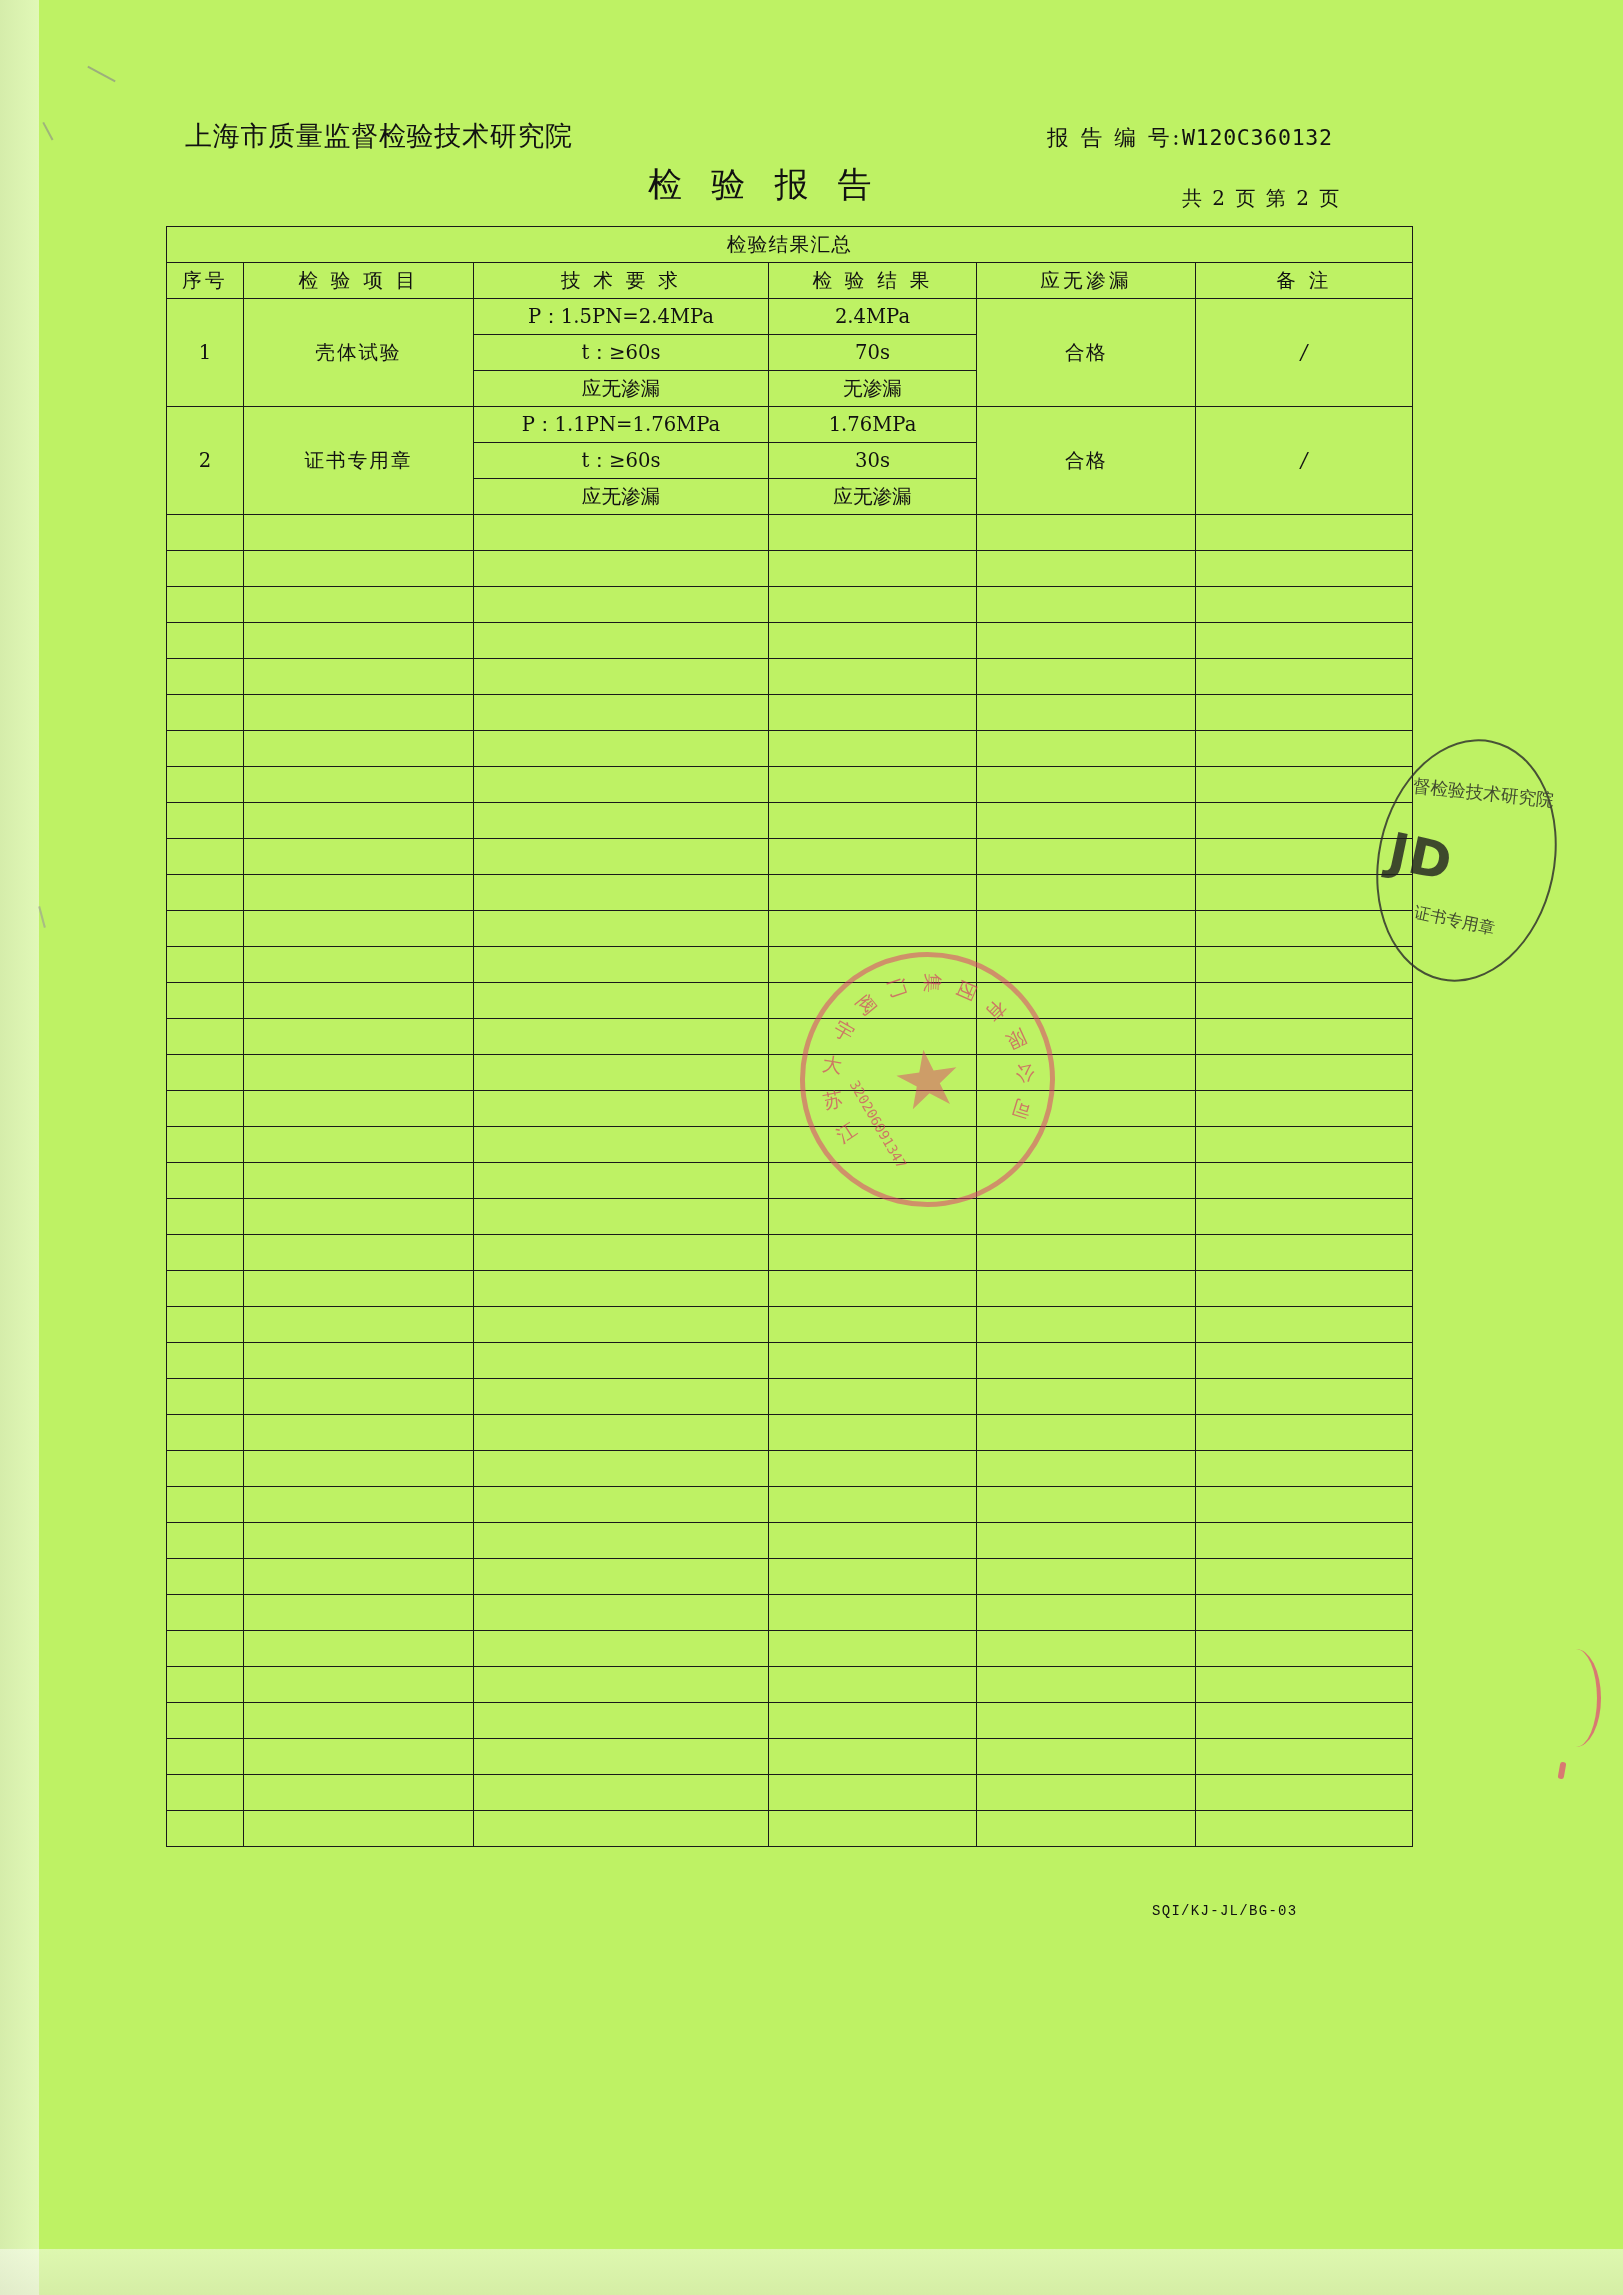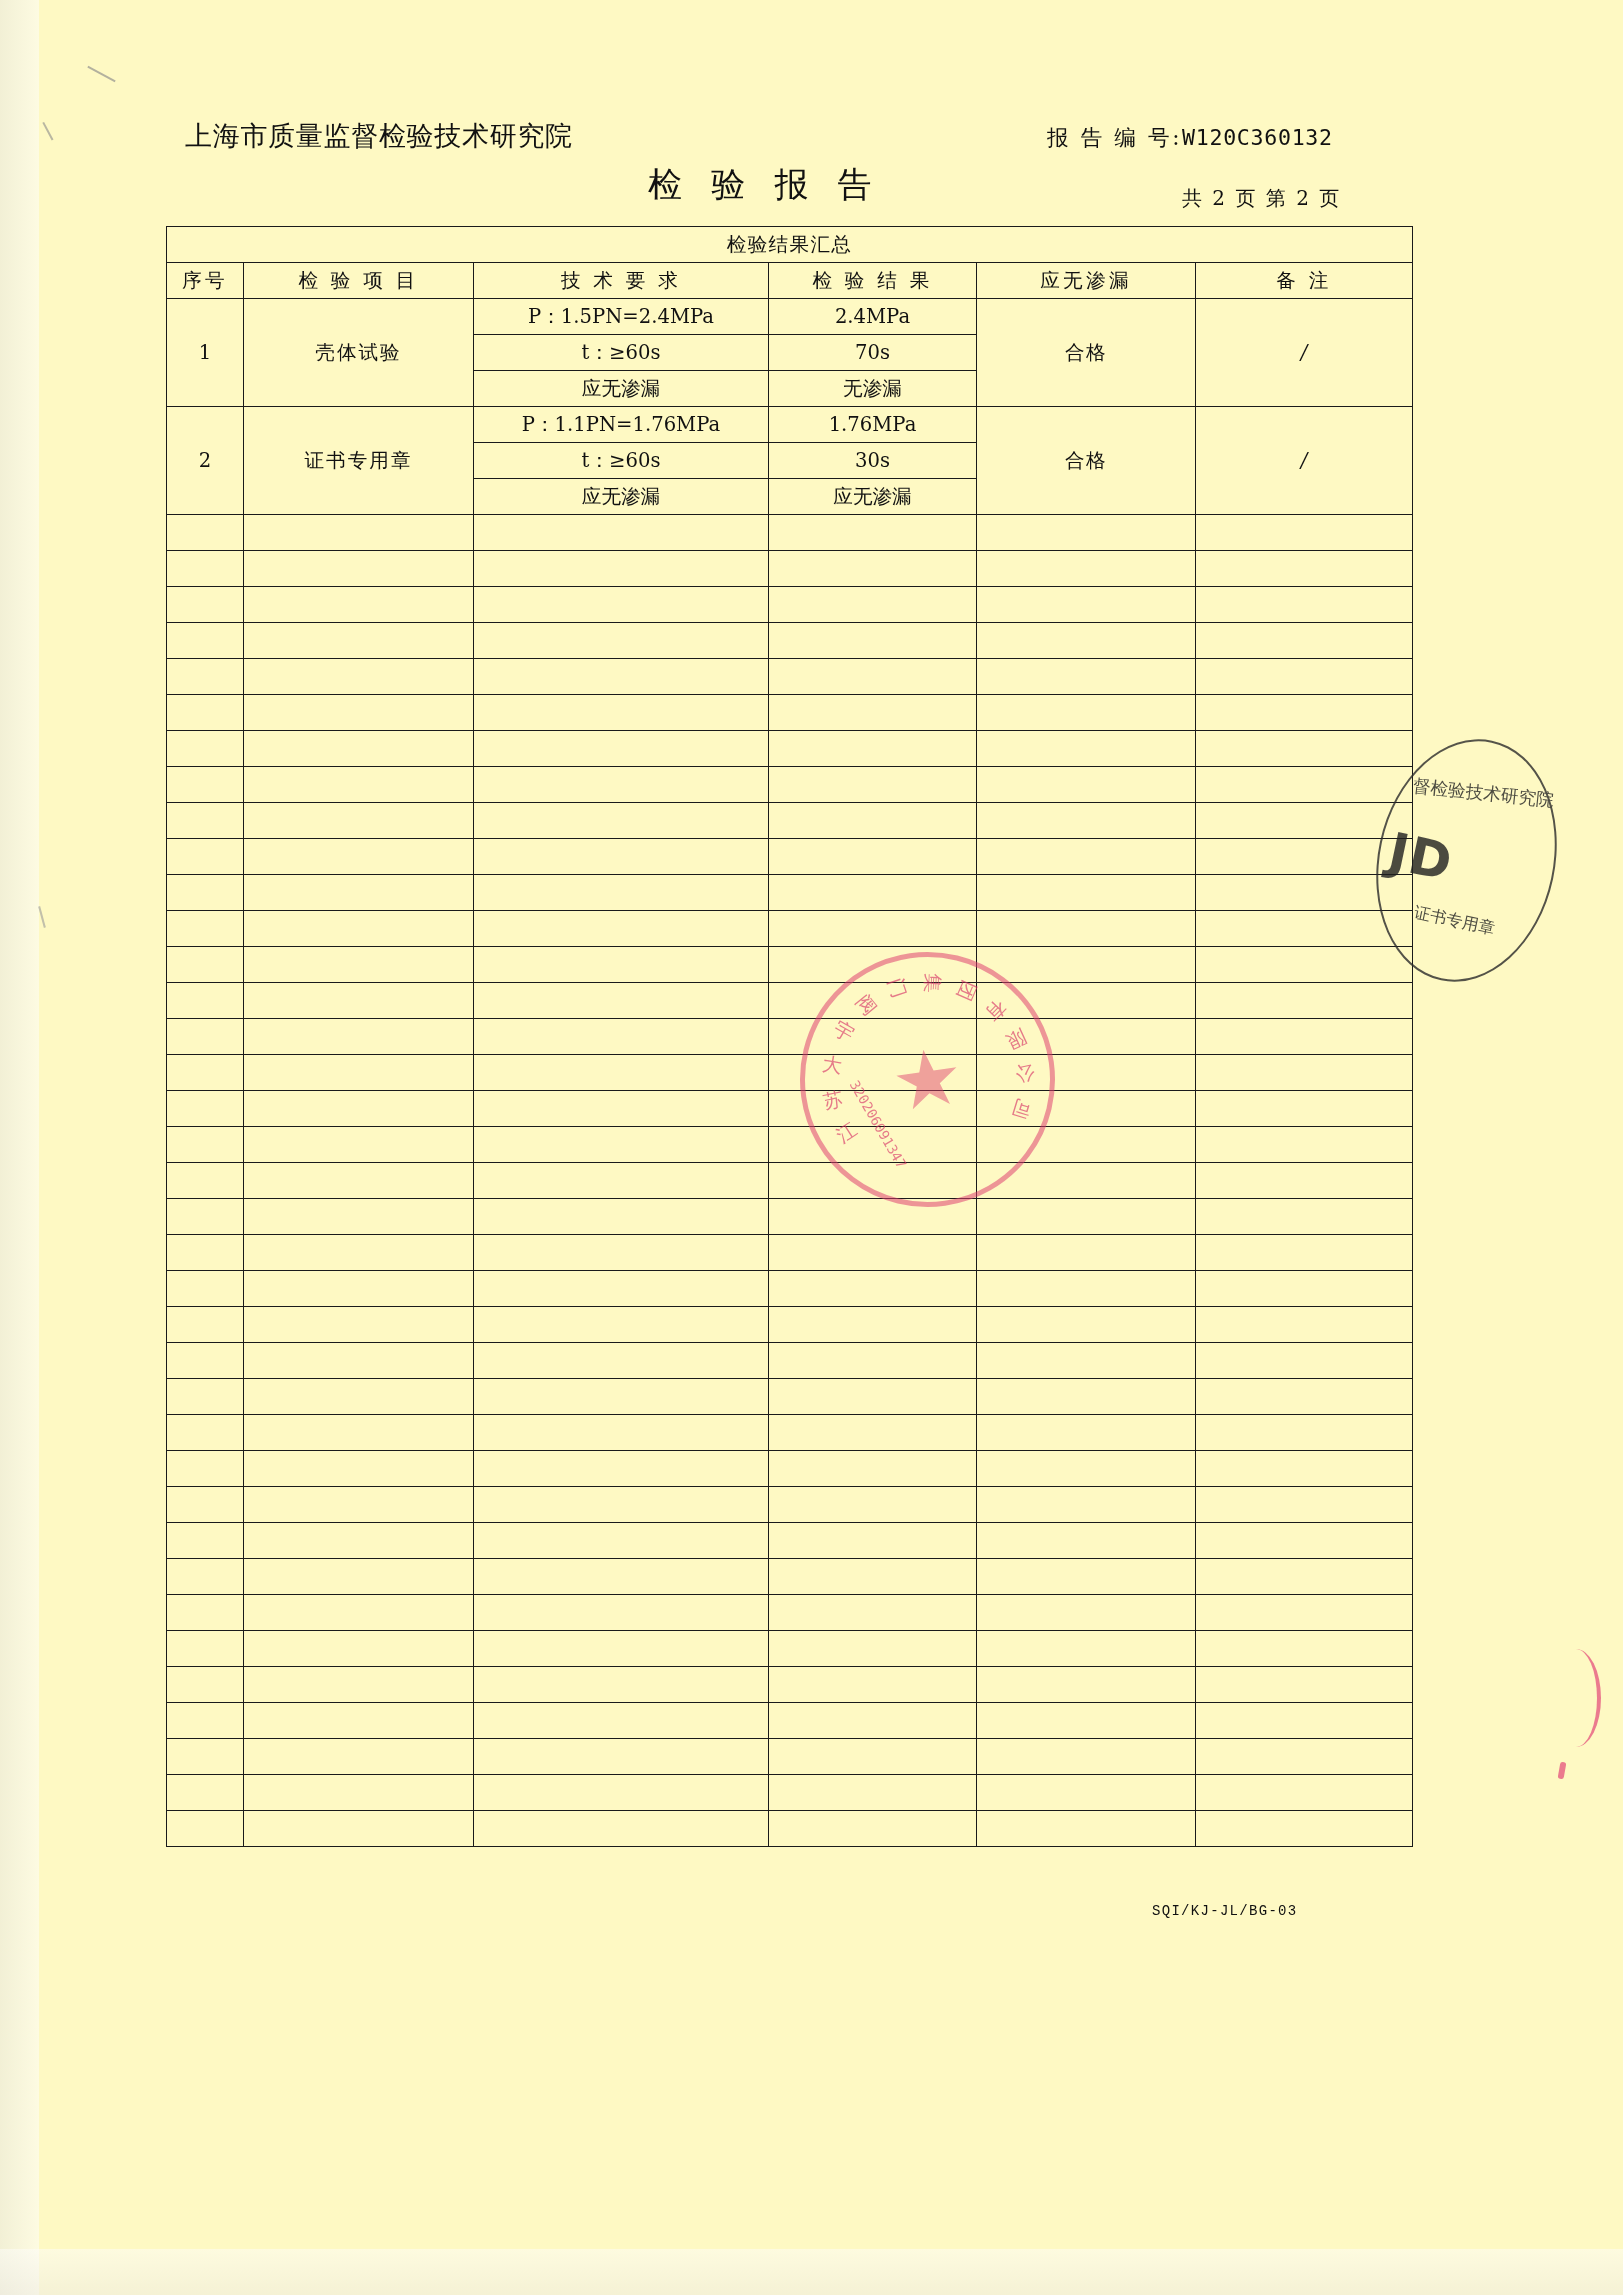--- a/index.html
+++ b/index.html
@@ -15,21 +15,21 @@
     color: #111;
     overflow: hidden;
   }
 
   
   .page {
     position: absolute;
     left: 0; top: 0;
     width: 1623px;
     height: 2295px;
-    background: #fef9c3;
+    background: #bef264;
   }
 
   
   .scan-edge-left {
     position: absolute;
     left: 0; top: 0;
     width: 39px; height: 2295px;
     background: linear-gradient(to right, #e8e8e4, #fdfdfb);
     opacity: .55;
   }

